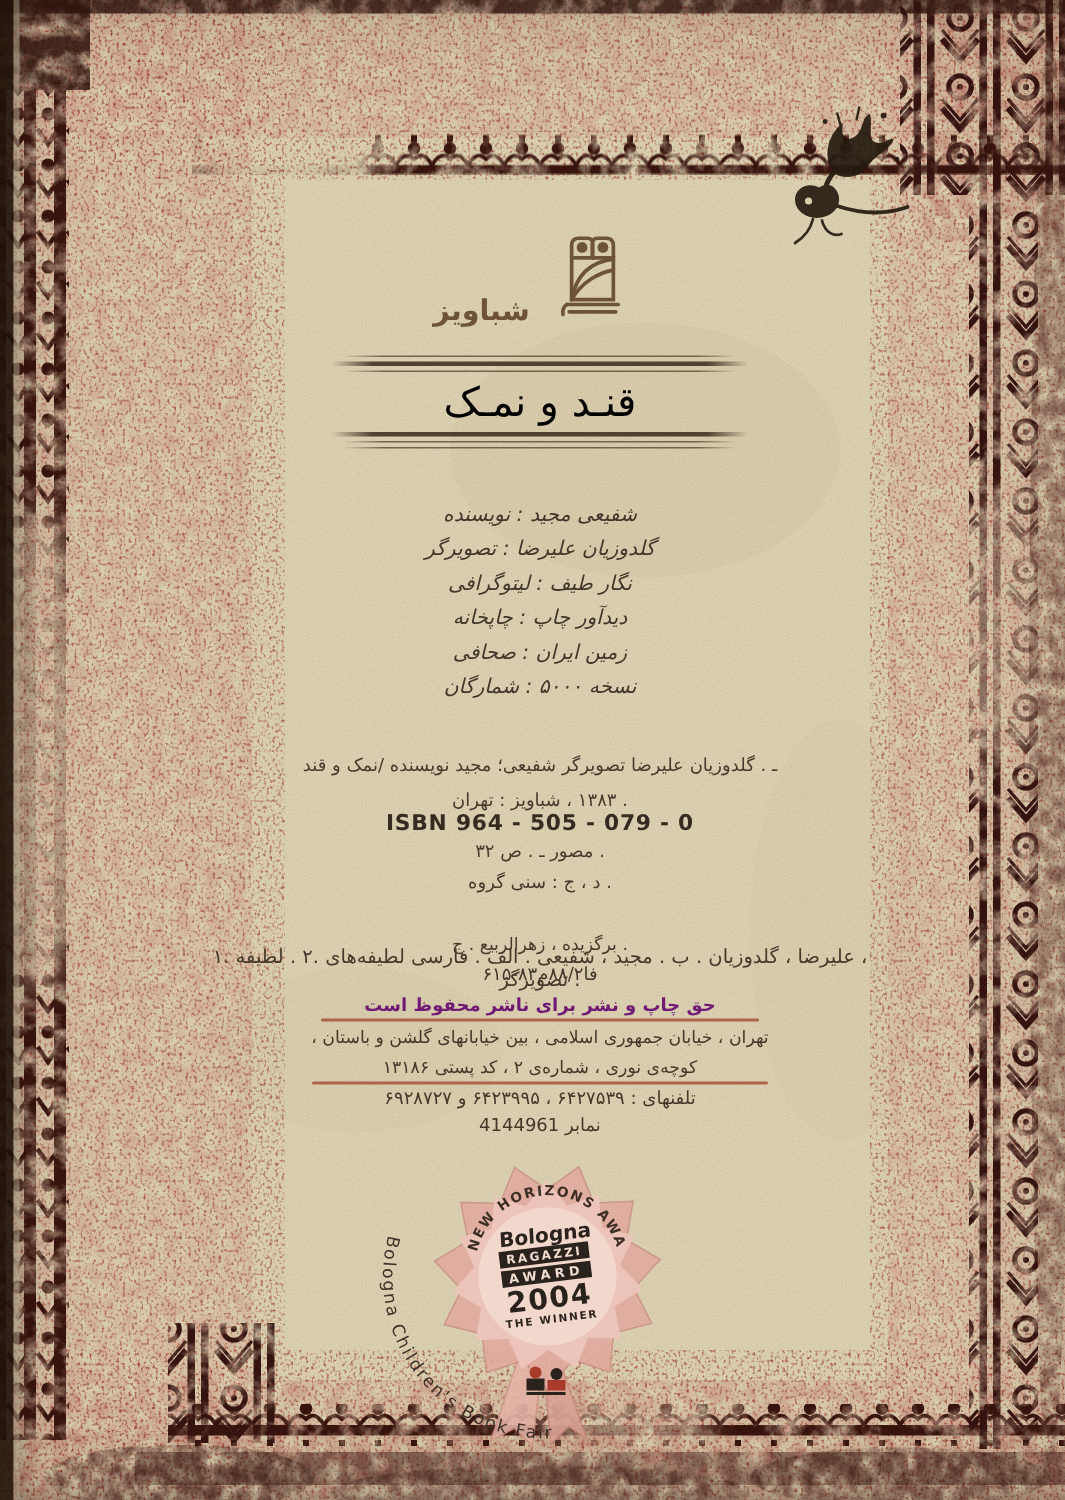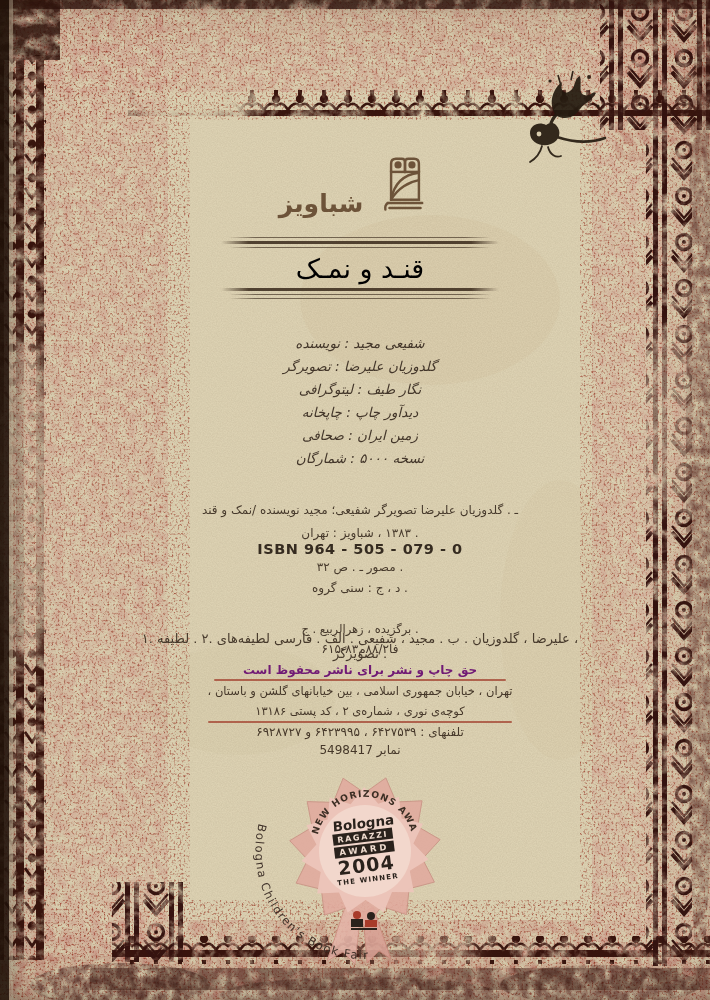--- a/index.html
+++ b/index.html
@@ -21,21 +21,21 @@
     text-align:center;color:#40342a;
   }
   .abs{position:absolute;left:0;right:0;}
   
   [data-vl]{direction:ltr;unicode-bidi:normal;}
   .rtl{direction:rtl;}
   .logo-row{
     top:150px;display:flex;align-items:flex-end;justify-content:center;gap:6px;
   }
   .publisher-name{
-    font-size:25px;font-weight:bold;color:#6d5339;letter-spacing:.5px;
+    font-size:19px;font-weight:bold;color:#6d5339;letter-spacing:.5px;
     padding-bottom:2px;
   }
   .title-block{top:234px;}
   .rule{height:2px;margin:3px auto;width:278px;border-radius:2px;
     background:linear-gradient(90deg,rgba(56,40,26,0) 0%,rgba(56,40,26,.85) 10%,rgba(56,40,26,.85) 90%,rgba(56,40,26,0) 100%);}
   .rule.thin{height:1px;opacity:.75;width:262px;}
   .rule.thick{height:3px;}
   .page-title{
     font-size:27px;font-weight:normal;color:#000000;letter-spacing:1px;
     margin:5px 0 4px 0;
@@ -260,21 +260,21 @@
       <span>م۸۳-۶۱۵</span>
       <span>۸فا۸/۲</span>
     </div>
 
     <div class="abs copy-notice rtl">حق چاپ و نشر برای ناشر محفوظ است</div>
     <div class="abs red-rule"></div>
     <div class="abs addr1 rtl">تهران ، خیابان جمهوری اسلامی ، بین خیابانهای گلشن و باستان ،</div>
     <div class="abs addr2 rtl">کوچه‌ی نوری ، شماره‌ی ۲ ، کد پستی ۱۳۱۸۶</div>
     <div class="abs red-rule r2"></div>
     <div class="abs phones rtl">تلفنهای : ۶۴۲۷۵۳۹ ، ۶۴۲۳۹۹۵ و ۶۹۲۸۷۲۷</div>
-    <div class="abs fax rtl">نمابر 5498417</div>
+    <div class="abs fax rtl">نمابر 4144961</div>
   </div>
 
   <svg class="award" viewBox="0 0 252 214" aria-hidden="true">
     <defs>
       <path id="arcTop" d="M 84.7,73.7 A 48 48 0 0 1 179.3,73.7" fill="none"></path>
       <path id="arcSide" d="M 27,56.5 A 108 108 0 0 0 159.8,191.8" fill="none"></path>
     </defs>
 
     <g opacity=".9">
       <path d="M114,138 L94,198 L110,189 L122,201 L128,148 Z" fill="#e3b3a7" stroke="#cf9486" stroke-width="1"></path>

